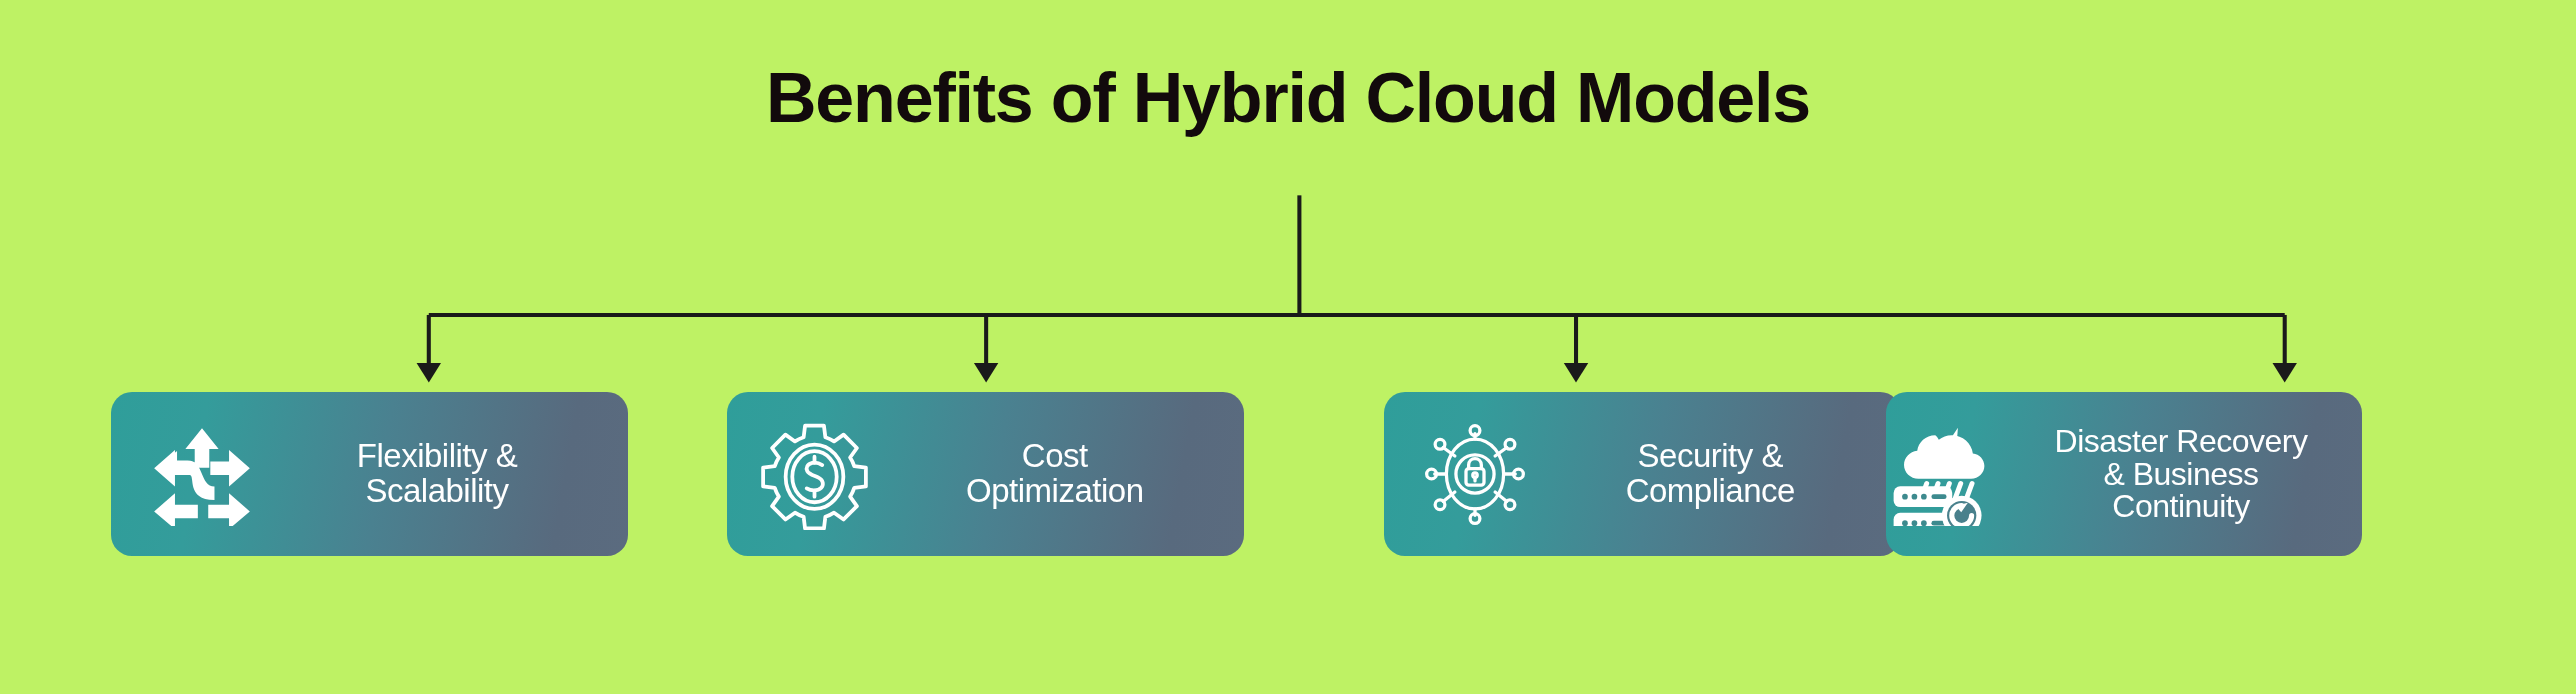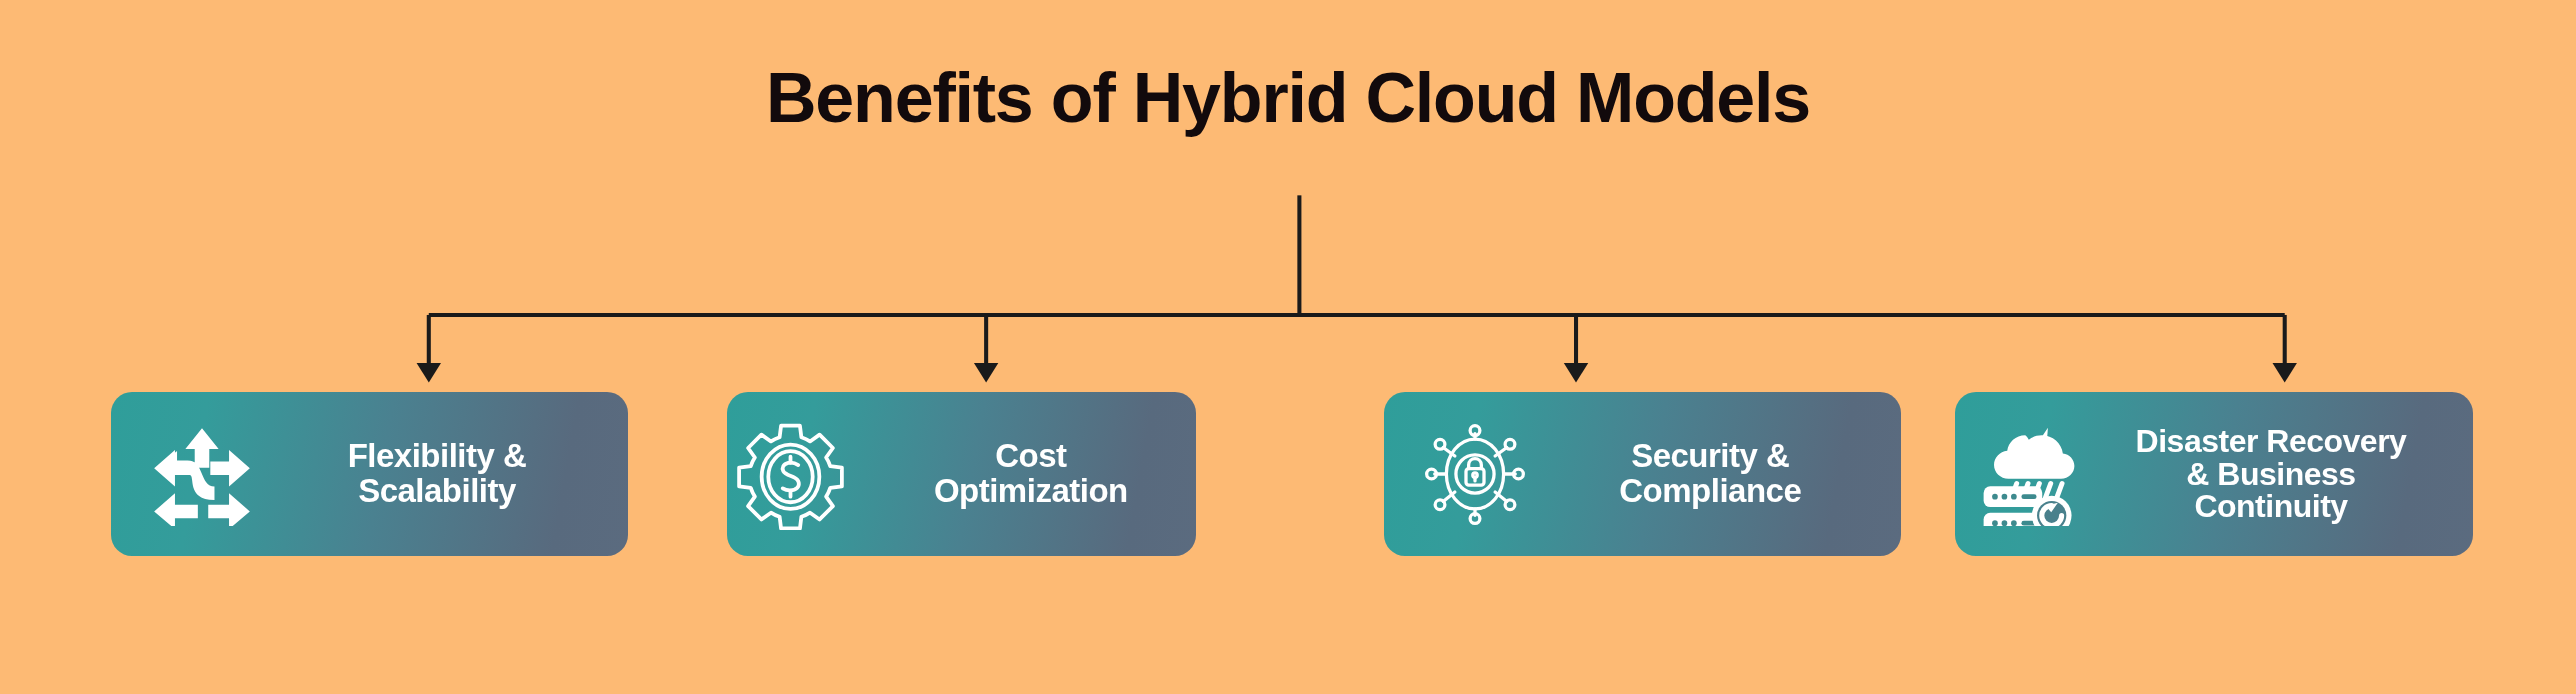--- a/index.html
+++ b/index.html
@@ -10,21 +10,21 @@
   body {
     width: 2576px;
     height: 695px;
     font-family: "Liberation Sans", sans-serif;
     overflow: hidden;
   }
   #canvas {
     position: relative;
     width: 2576px;
     height: 695px;
-    background: #fdba74;
+    background: #bef264;
   }
 
   
   #diagram-title {
     position: absolute;
     left: 0;
     top: 63px;
     width: 2576px;
     text-align: center;
     font-family: "Liberation Sans", sans-serif;
@@ -65,44 +65,44 @@
     align-items: center;
     justify-content: center;
   }
   .card-icon svg {
     display: block;
   }
   .card-label {
     flex: 0 0 auto;
     color: #ffffff;
     font-family: "Liberation Sans", sans-serif;
-    font-weight: 700;
+    font-weight: 400;
     text-align: center;
     line-height: 1.06;
     letter-spacing: -0.5px;
     white-space: pre-line;
   }
 
   
   #card-flexibility { left: 111px; width: 517px; padding: 0 13px 0 23px; }
   #card-flexibility .card-icon { width: 104px; height: 104px; margin-right: 21px; }
   #card-flexibility .card-label { font-size: 33px; width: 325px; }
 
   
-  #card-cost { left: 727px; width: 469px; padding: 0 11.4px 0 21px; }
+  #card-cost { left: 727px; width: 517px; padding: 0 11.4px 0 21px; }
   #card-cost .card-icon { width: 111px; height: 111px; margin-right: 18px; }
   #card-cost .card-label { font-size: 33px; width: 334px; }
 
   
   #card-security { left: 1341px; width: 517px; padding: 0 13px 0 23px; margin-left: 43px; }
   #card-security .card-icon { width: 106px; height: 106px; margin-right: 19.5px; }
   #card-security .card-label { font-size: 33px; width: 325px; }
 
   
-  #card-disaster { left: 1955px; width: 518px; padding: 0 11.4px 0 18px; }
+  #card-disaster { left: 1886px; width: 476px; padding: 0 11.4px 0 18px; }
   #card-disaster .card-icon { width: 96px; height: 104px; margin-right: 11.4px; }
   #card-disaster .card-label { font-size: 32px; width: 365px; line-height: 1.02; }
 </style>
 </head>
 <body>
 
 <div id="canvas">
 
   <div id="diagram-title">Benefits of Hybrid Cloud Models</div>
 

